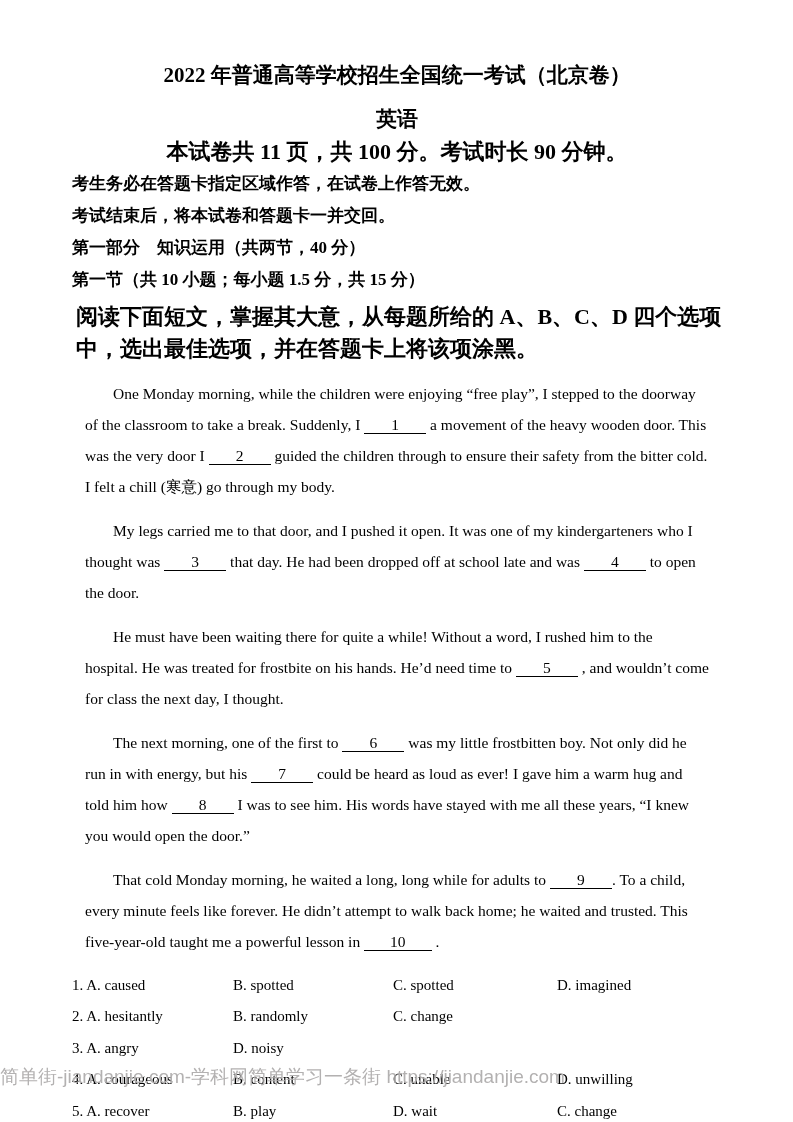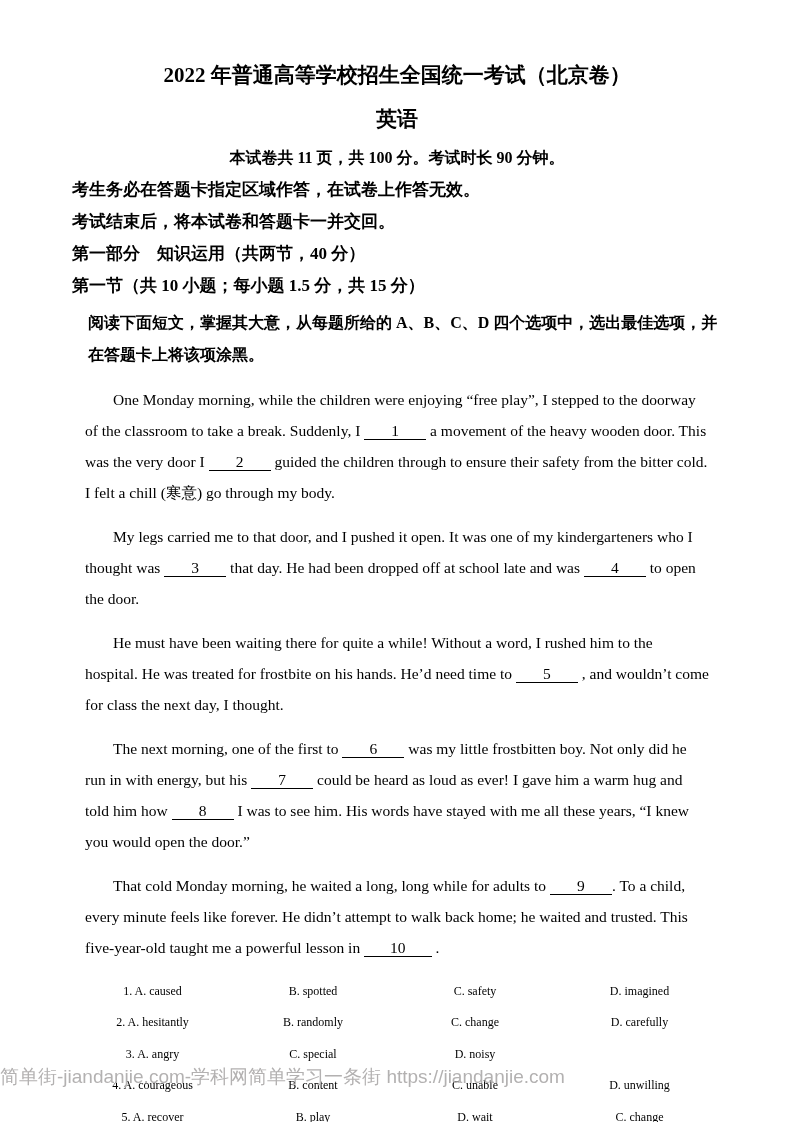--- a/index.html
+++ b/index.html
@@ -21,63 +21,62 @@
     font-weight: bold;
     font-size: 21px;
     line-height: 27px;
     margin: 0 0 17px 0;
   }
   .subject {
     text-align: center;
     font-weight: bold;
     font-size: 21px;
     line-height: 26px;
-    margin: 0 0 15px 0;
+    margin: 0 0 9px 0;
   }
   .exam-info {
     text-align: center;
     font-weight: bold;
-    font-size: 16px;
+    font-size: 22px;
     line-height: 21px;
     margin: 0 0 11px 0;
   }
   .h-line {
     font-weight: bold;
     font-size: 17px;
     line-height: 22px;
     margin: 0 0 10px 0;
   }
   .instructions {
     font-weight: bold;
-    font-size: 16px;
+    font-size: 22px;
     line-height: 32px;
-    margin: 0 0 4px 16px;
+    margin: 0 0 4px 4px;
   }
   .passage p {
     margin: 13px;
     font-size: 15.5px;
     line-height: 31px;
     text-indent: 28px;
   }
   .blank {
     display: inline-block;
     text-indent: 0;
     min-width: 10px;
     padding: 0 26px;
     text-align: center;
     border-bottom: 1px solid #000;
     line-height: 17px;
   }
   .options { margin-top: 1px; }
   .q-row {
     display: grid;
     grid-template-columns: 161px 160px 164px auto;
-    font-size: 12px;
+    font-size: 15px;
     line-height: 31.4px;
-    text-align: center;
   }
   .q-cell { white-space: nowrap; }
   .footer {
     position: absolute;
     left: 0; right: 0;
     top: 1064px;
     text-align: left;
     font-family: "Liberation Sans", "DejaVu Sans", sans-serif;
     font-size: 19px;
     color: #b3b1b1;
@@ -103,32 +102,30 @@
       <p>My legs carried me to that door, and I pushed it open. It was one of my kindergarteners who I thought was <span class="blank">3</span> that day. He had been dropped off at school late and was <span class="blank">4</span> to open the door.</p>
       <p>He must have been waiting there for quite a while! Without a word, I rushed him to the hospital. He was treated for frostbite on his hands. He’d need time to <span class="blank">5</span> , and wouldn’t come for class the next day, I thought.</p>
       <p>The next morning, one of the first to <span class="blank">6</span> was my little frostbitten boy. Not only did he run in with energy, but his <span class="blank">7</span> could be heard as loud as ever! I gave him a warm hug and told him how <span class="blank">8</span> I was to see him. His words have stayed with me all these years, “I knew you would open the door.”</p>
       <p>That cold Monday morning, he waited a long, long while for adults to <span class="blank">9</span>. To a child, every minute feels like forever. He didn’t attempt to walk back home; he waited and trusted. This five-year-old taught me a powerful lesson in <span class="blank">10</span> .</p>
     </div>
 
   <div class="options">
       <div class="q-row">
         <div class="q-cell">1. A. caused</div>
         <div class="q-cell">B. spotted</div>
-        <div class="q-cell">C. safety</div>
+        <div class="q-cell">C. spotted</div>
         <div class="q-cell">D. imagined</div>
       </div>
       <div class="q-row">
         <div class="q-cell">2. A. hesitantly</div>
         <div class="q-cell">B. randomly</div>
         <div class="q-cell">C. change</div>
-        <div class="q-cell">D. carefully</div>
       </div>
       <div class="q-row">
         <div class="q-cell">3. A. angry</div>
-        <div class="q-cell">C. special</div>
         <div class="q-cell">D. noisy</div>
       </div>
       <div class="q-row">
         <div class="q-cell">4. A. courageous</div>
         <div class="q-cell">B. content</div>
         <div class="q-cell">C. unable</div>
         <div class="q-cell">D. unwilling</div>
       </div>
       <div class="q-row">
         <div class="q-cell">5. A. recover</div>

